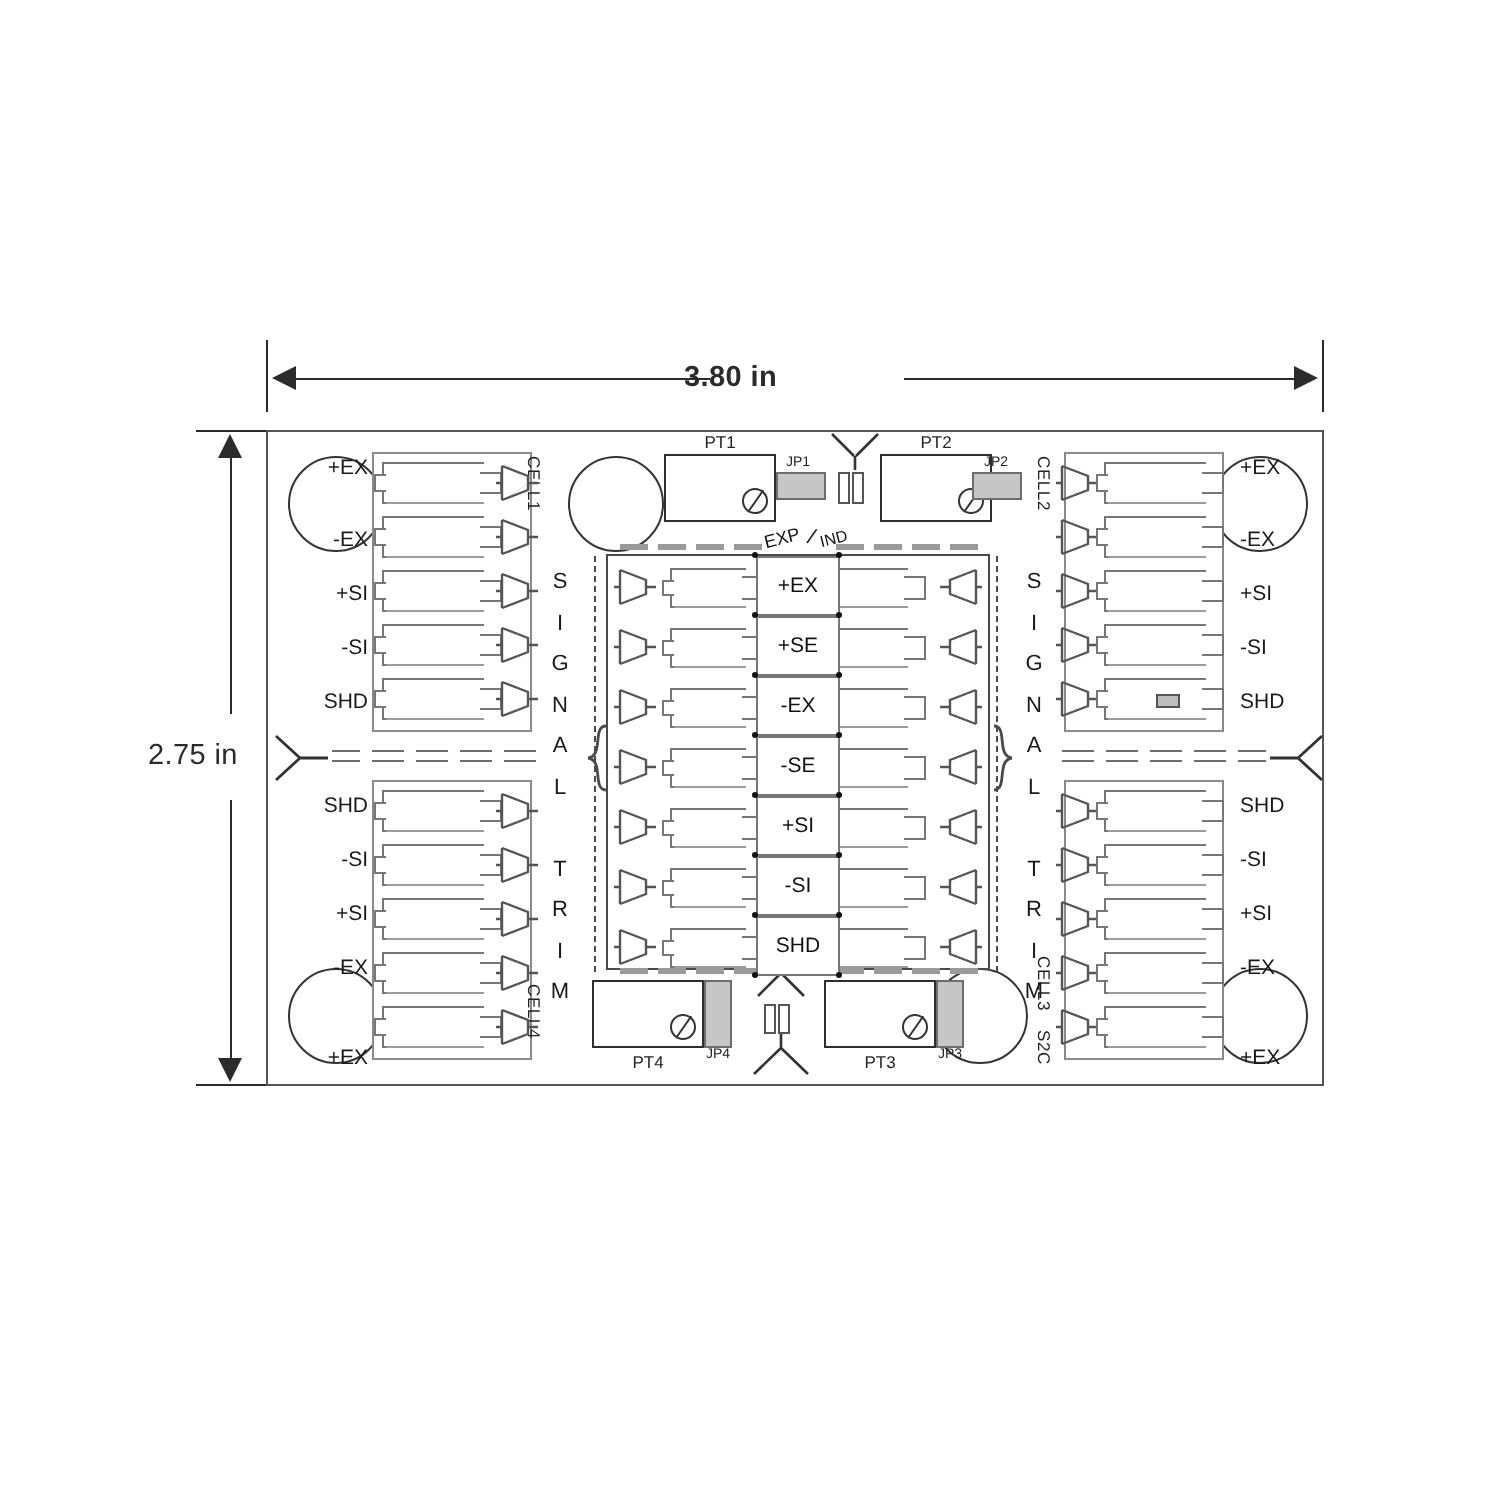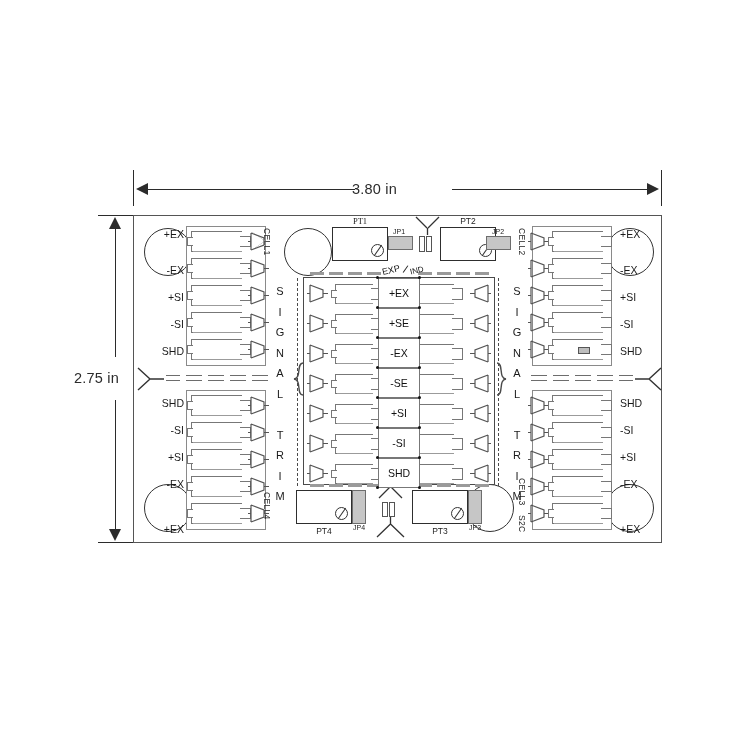--- a/index.html
+++ b/index.html
@@ -88,21 +88,21 @@
   <div class="abs hline" style="left:452px;top:189px;width:203px;"></div>
 
   <div class="abs" style="left:136px;top:183px;width:0;height:0;
               border-top:6px solid transparent;border-bottom:6px solid transparent;
               border-right:12px solid #2b2b2b;"></div>
 
   <div class="abs" style="left:647px;top:183px;width:0;height:0;
               border-top:6px solid transparent;border-bottom:6px solid transparent;
               border-left:12px solid #2b2b2b;"></div>
 
-  <div class="abs dimtext" style="left:352px;top:181px;">3.80 in</div>
+  <div class="abs dimtext" style="left:342px;top:181px;font-weight:bold;">3.80 in</div>
 
   <div class="abs hline" style="left:98px;top:215px;width:36px;"></div>
   <div class="abs hline" style="left:98px;top:542px;width:36px;"></div>
 
   <div class="abs vline" style="left:115px;top:222px;height:135px;"></div>
   <div class="abs vline" style="left:115px;top:400px;height:135px;"></div>
 
   <div class="abs" style="left:109px;top:217px;width:0;height:0;
               border-left:6px solid transparent;border-right:6px solid transparent;
               border-bottom:12px solid #2b2b2b;"></div>
@@ -455,21 +455,21 @@
 
   <div class="abs dotcol" style="left:297px;top:278px;height:208px;"></div>
   <div class="abs dotcol" style="left:498px;top:278px;height:208px;"></div>
   <svg class="abs" width="14" height="34" style="left:292px;top:362px;">
     <path d="M11 1 C4 1 10 16 2 17 C10 18 4 33 11 33" fill="none" stroke="#4a4a4a" stroke-width="1.4"></path>
   </svg>
   <svg class="abs" width="14" height="34" style="left:495px;top:362px;">
     <path d="M2 1 C9 1 3 16 11 17 C3 18 9 33 2 33" fill="none" stroke="#4a4a4a" stroke-width="1.4"></path>
   </svg>
 
-  <div class="abs potlabel" style="left:330px;top:216px;width:60px;font-family:Liberation Serif, serif;">PT1</div>
+  <div class="abs potlabel" style="left:330px;top:216px;width:60px;">PT1</div>
   <div class="abs pot" style="left:332px;top:227px;width:56px;height:34px;">
     <div class="potscrew" style="right:3px;bottom:3px;width:11px;height:11px;"></div>
   </div>
 
   <div class="abs potlabel" style="left:386px;top:228px;width:26px;font-size:7px;">JP1</div>
   <div class="abs jumper" style="left:388px;top:236px;width:25px;height:14px;"></div>
 
   <svg class="abs" width="26" height="20" style="left:415px;top:216px;">
     <path d="M1 1 L12 12 M24 1 L13 12 M12.5 12 L12.5 19" fill="none" stroke="#333" stroke-width="1.3"></path>
   </svg>

